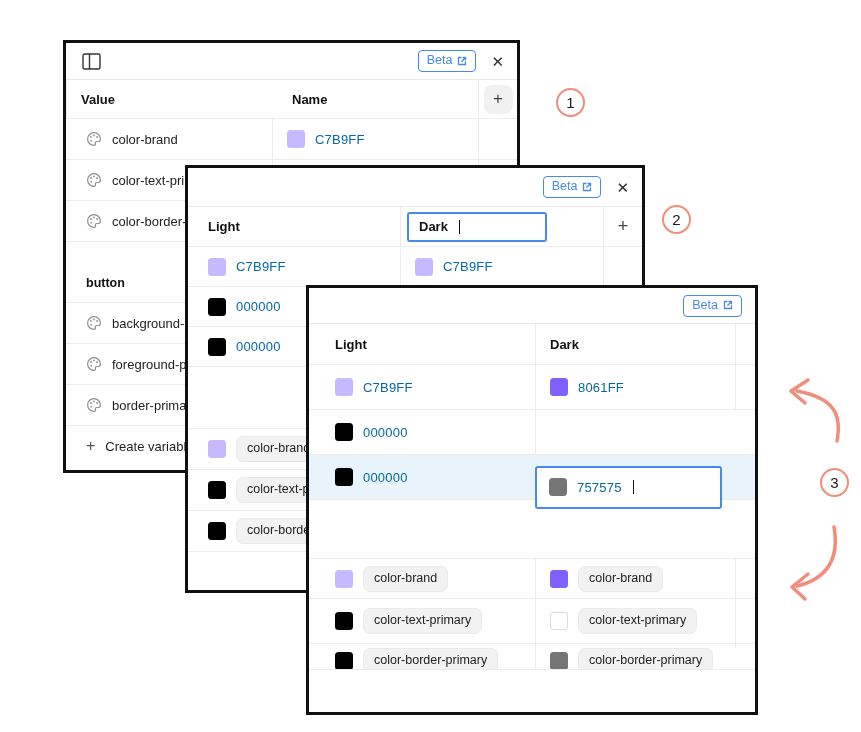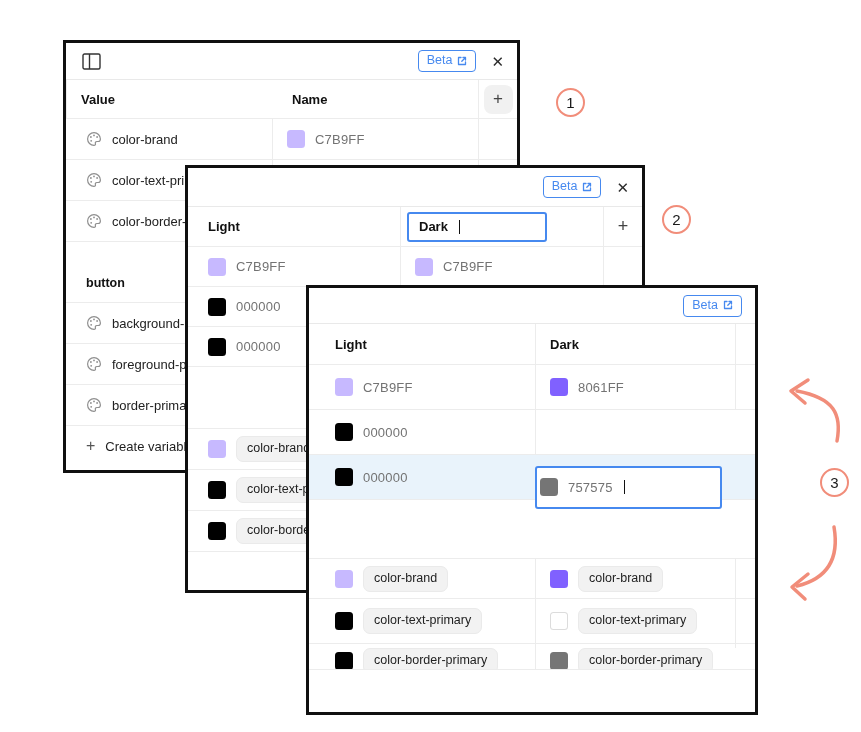--- a/index.html
+++ b/index.html
@@ -38,21 +38,21 @@
   .colhead-row { font-weight:bold; font-size:13px; color:#111; }
   .p1 .colhead-row { height:39px; }
   .p2 .colhead-row { height:40px; }
   .p3 .colhead-row { height:42px; border-top:1px solid #e9e9e9; }
 
   .p1 .data-row { height:41px; }
   .p2 .data-row { height:40px; }
   .p3 .data-row { height:45px; }
 
   .name-text { font-size:13px; color:#222; white-space:nowrap; }
-  .hex { font-size:13px; color:#737373; letter-spacing:.2px; }
+  .hex { font-size:13px; color:#0369a1; letter-spacing:.2px; }
 
   .swatch { width:18px; height:18px; border-radius:3.5px; flex:none; }
   .swatch.lt { box-shadow:inset 0 0 0 1px #dcdcdc; }
 
   .chip { background:#f2f2f2; border:1px solid #eaeaea; border-radius:7px; padding:4px 10px 5px 10px;
     font-size:12.5px; color:#222; white-space:nowrap; line-height:1.2; }
 
   .plus-btn-boxed { width:29px; height:29px; background:#f1f1f1; border-radius:8px; display:flex;
     align-items:center; justify-content:center; font-size:17px; font-weight:300; color:#444; }
   .plus-bare { font-size:18px; font-weight:300; color:#444; }
@@ -65,21 +65,21 @@
   .p3 .gap-row { height:59px; }
 
   .create-row { height:40px; display:flex; align-items:center; gap:10px; padding-left:20px; }
   .create-row .plus-bare { font-size:16px; color:#555; }
   .create-row span.lbl { font-size:13px; color:#1e1e1e; }
 
   .hl { background:var(--highlight-row); }
 
   .edit-box { display:flex; align-items:center; gap:10px; background:#fff; border:2px solid var(--accent-blue); border-radius:3px; }
   .mode-input { width:140px; height:30px; margin-left:6px; padding-left:10px; font-weight:bold; font-size:13px; color:#111; }
-  .value-input { width:187px; height:43px; padding-left:3px;margin-top:20px; }
+  .value-input { width:187px; height:43px; padding-left:12px;margin-top:20px; }
   .caret { display:inline-block; width:1.5px; height:14px; background:#111; margin-left:1px; }
 
   .chip-row { }
   .p2 .chip-row { height:41px; }
   .p3 .chip-row-1 { height:40px; }
   .p3 .chip-row-2 { height:45px; }
   .p3 .chip-row-3 { height:26px; overflow:hidden; align-items:flex-start; }
   .p3 .chip-row-3 .cell { padding-top:4px; height:auto; }
 
   

